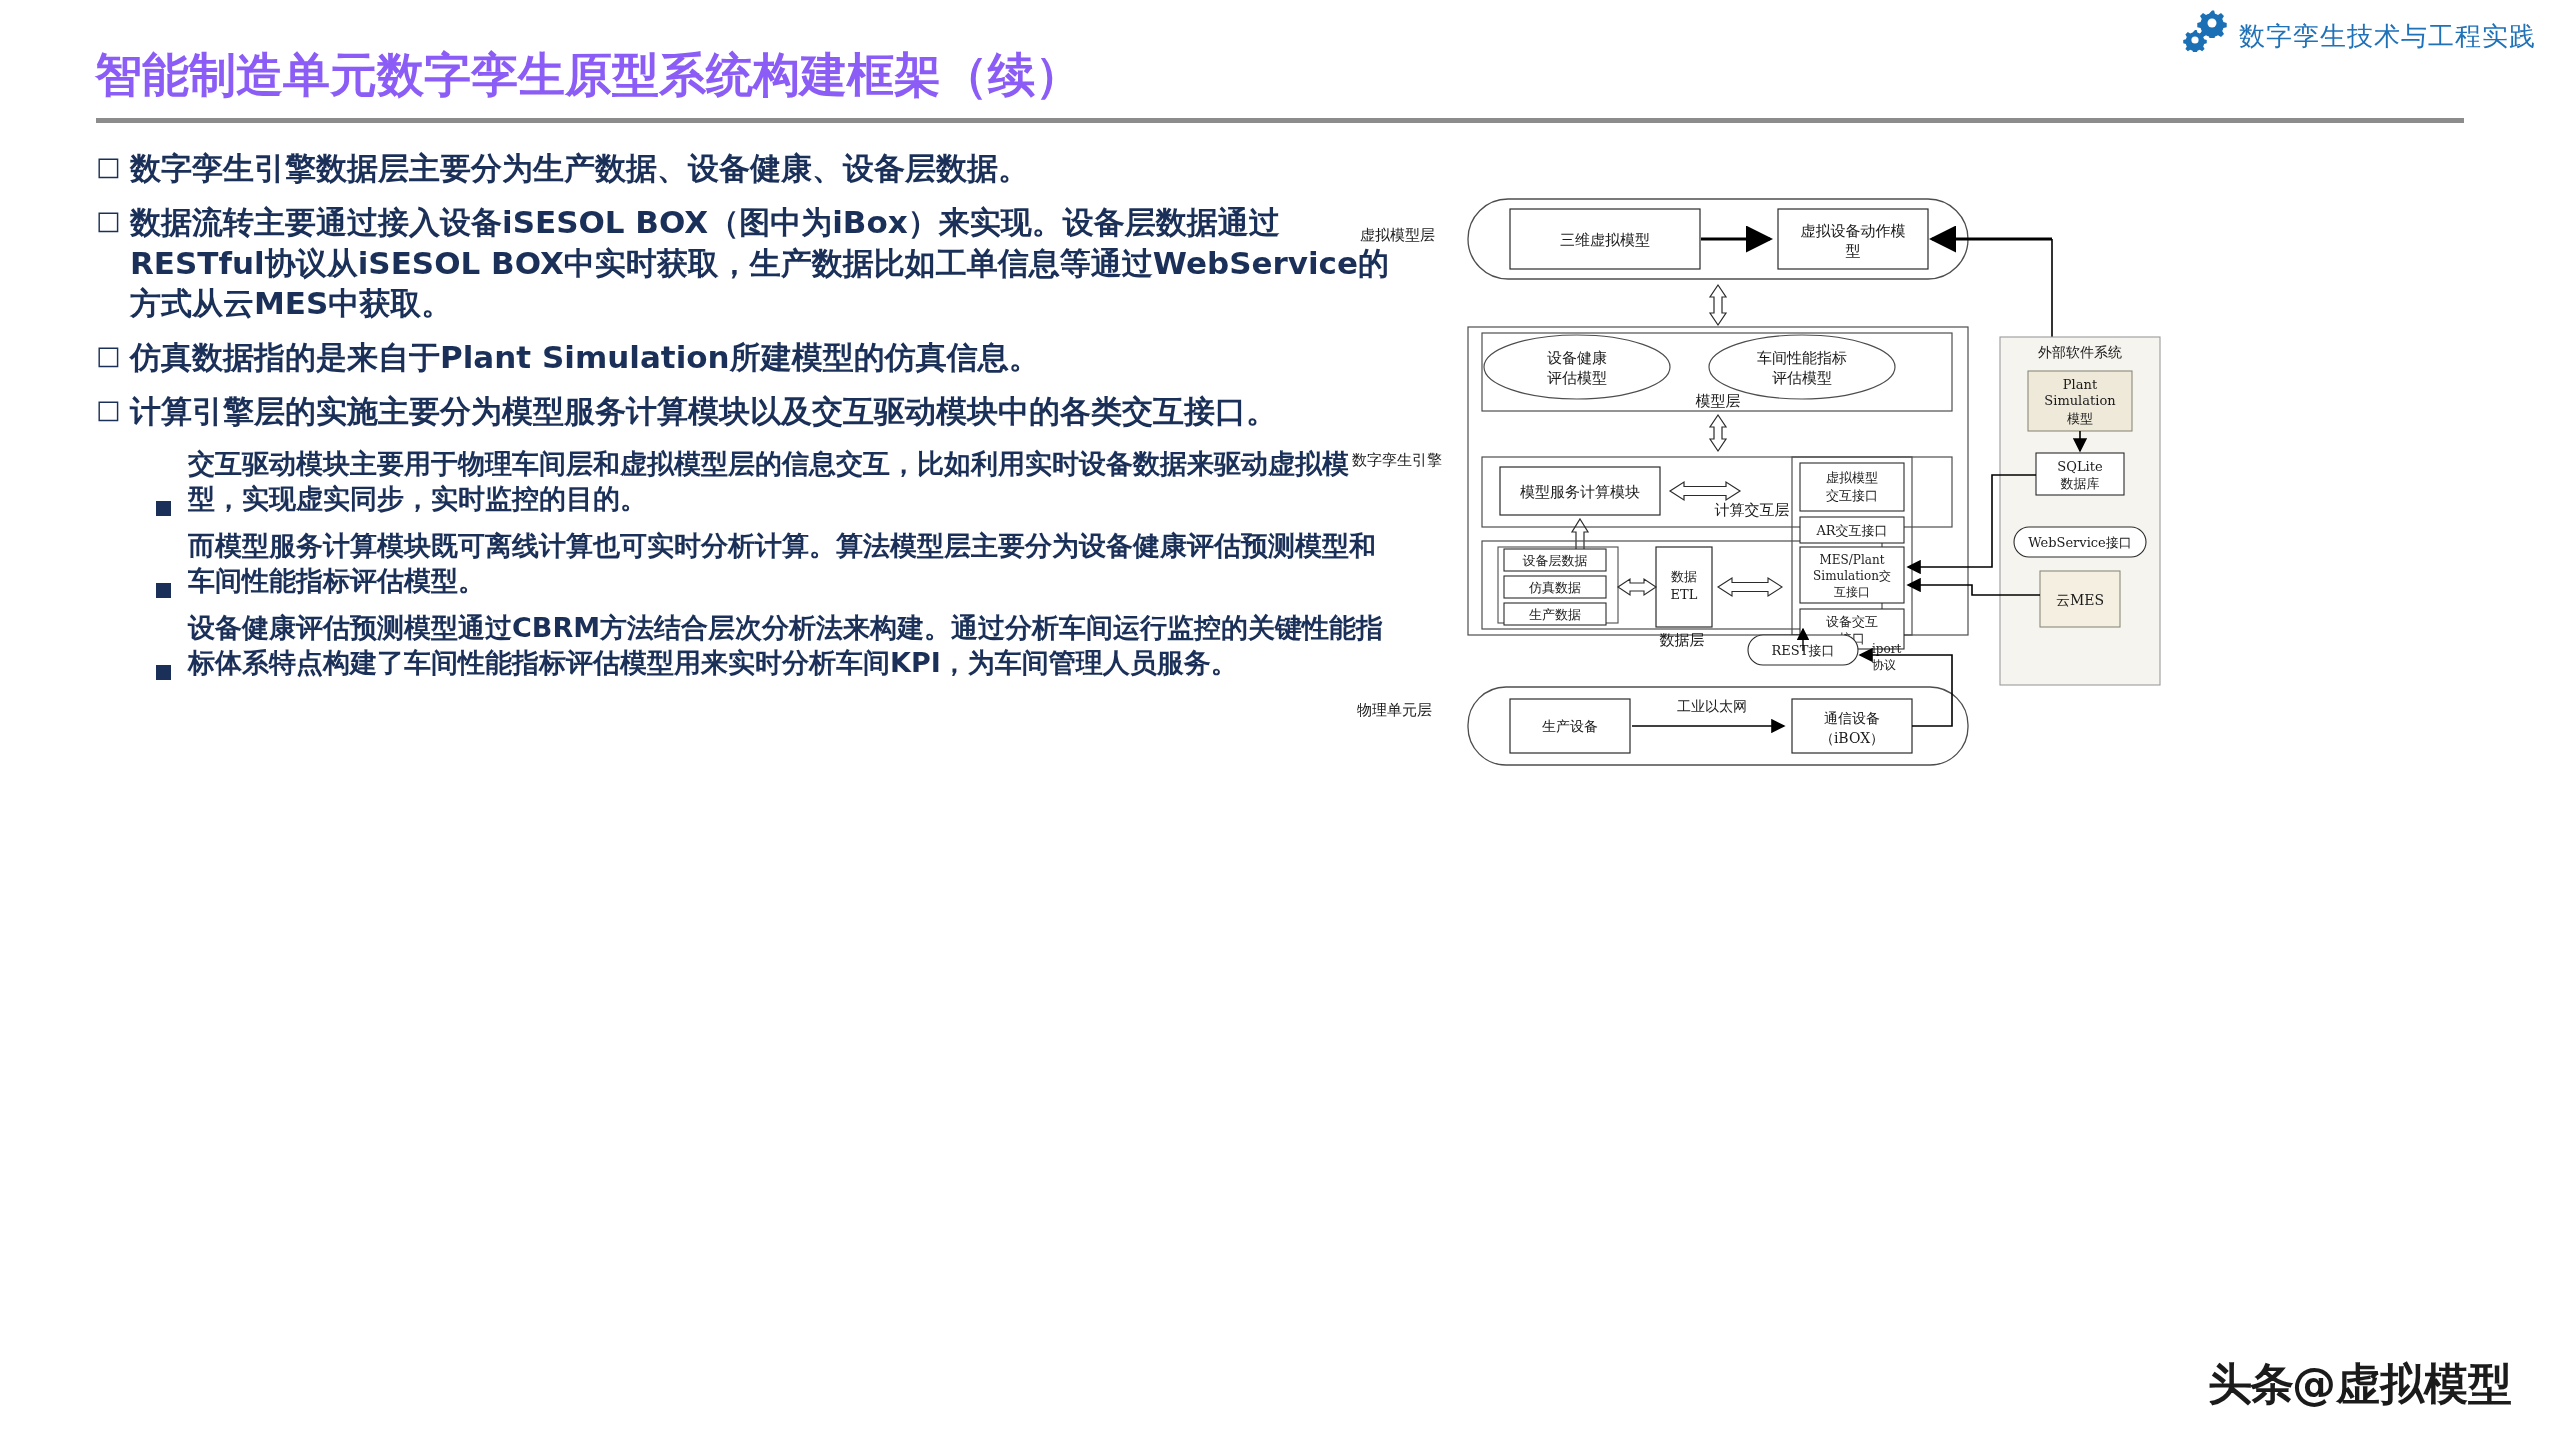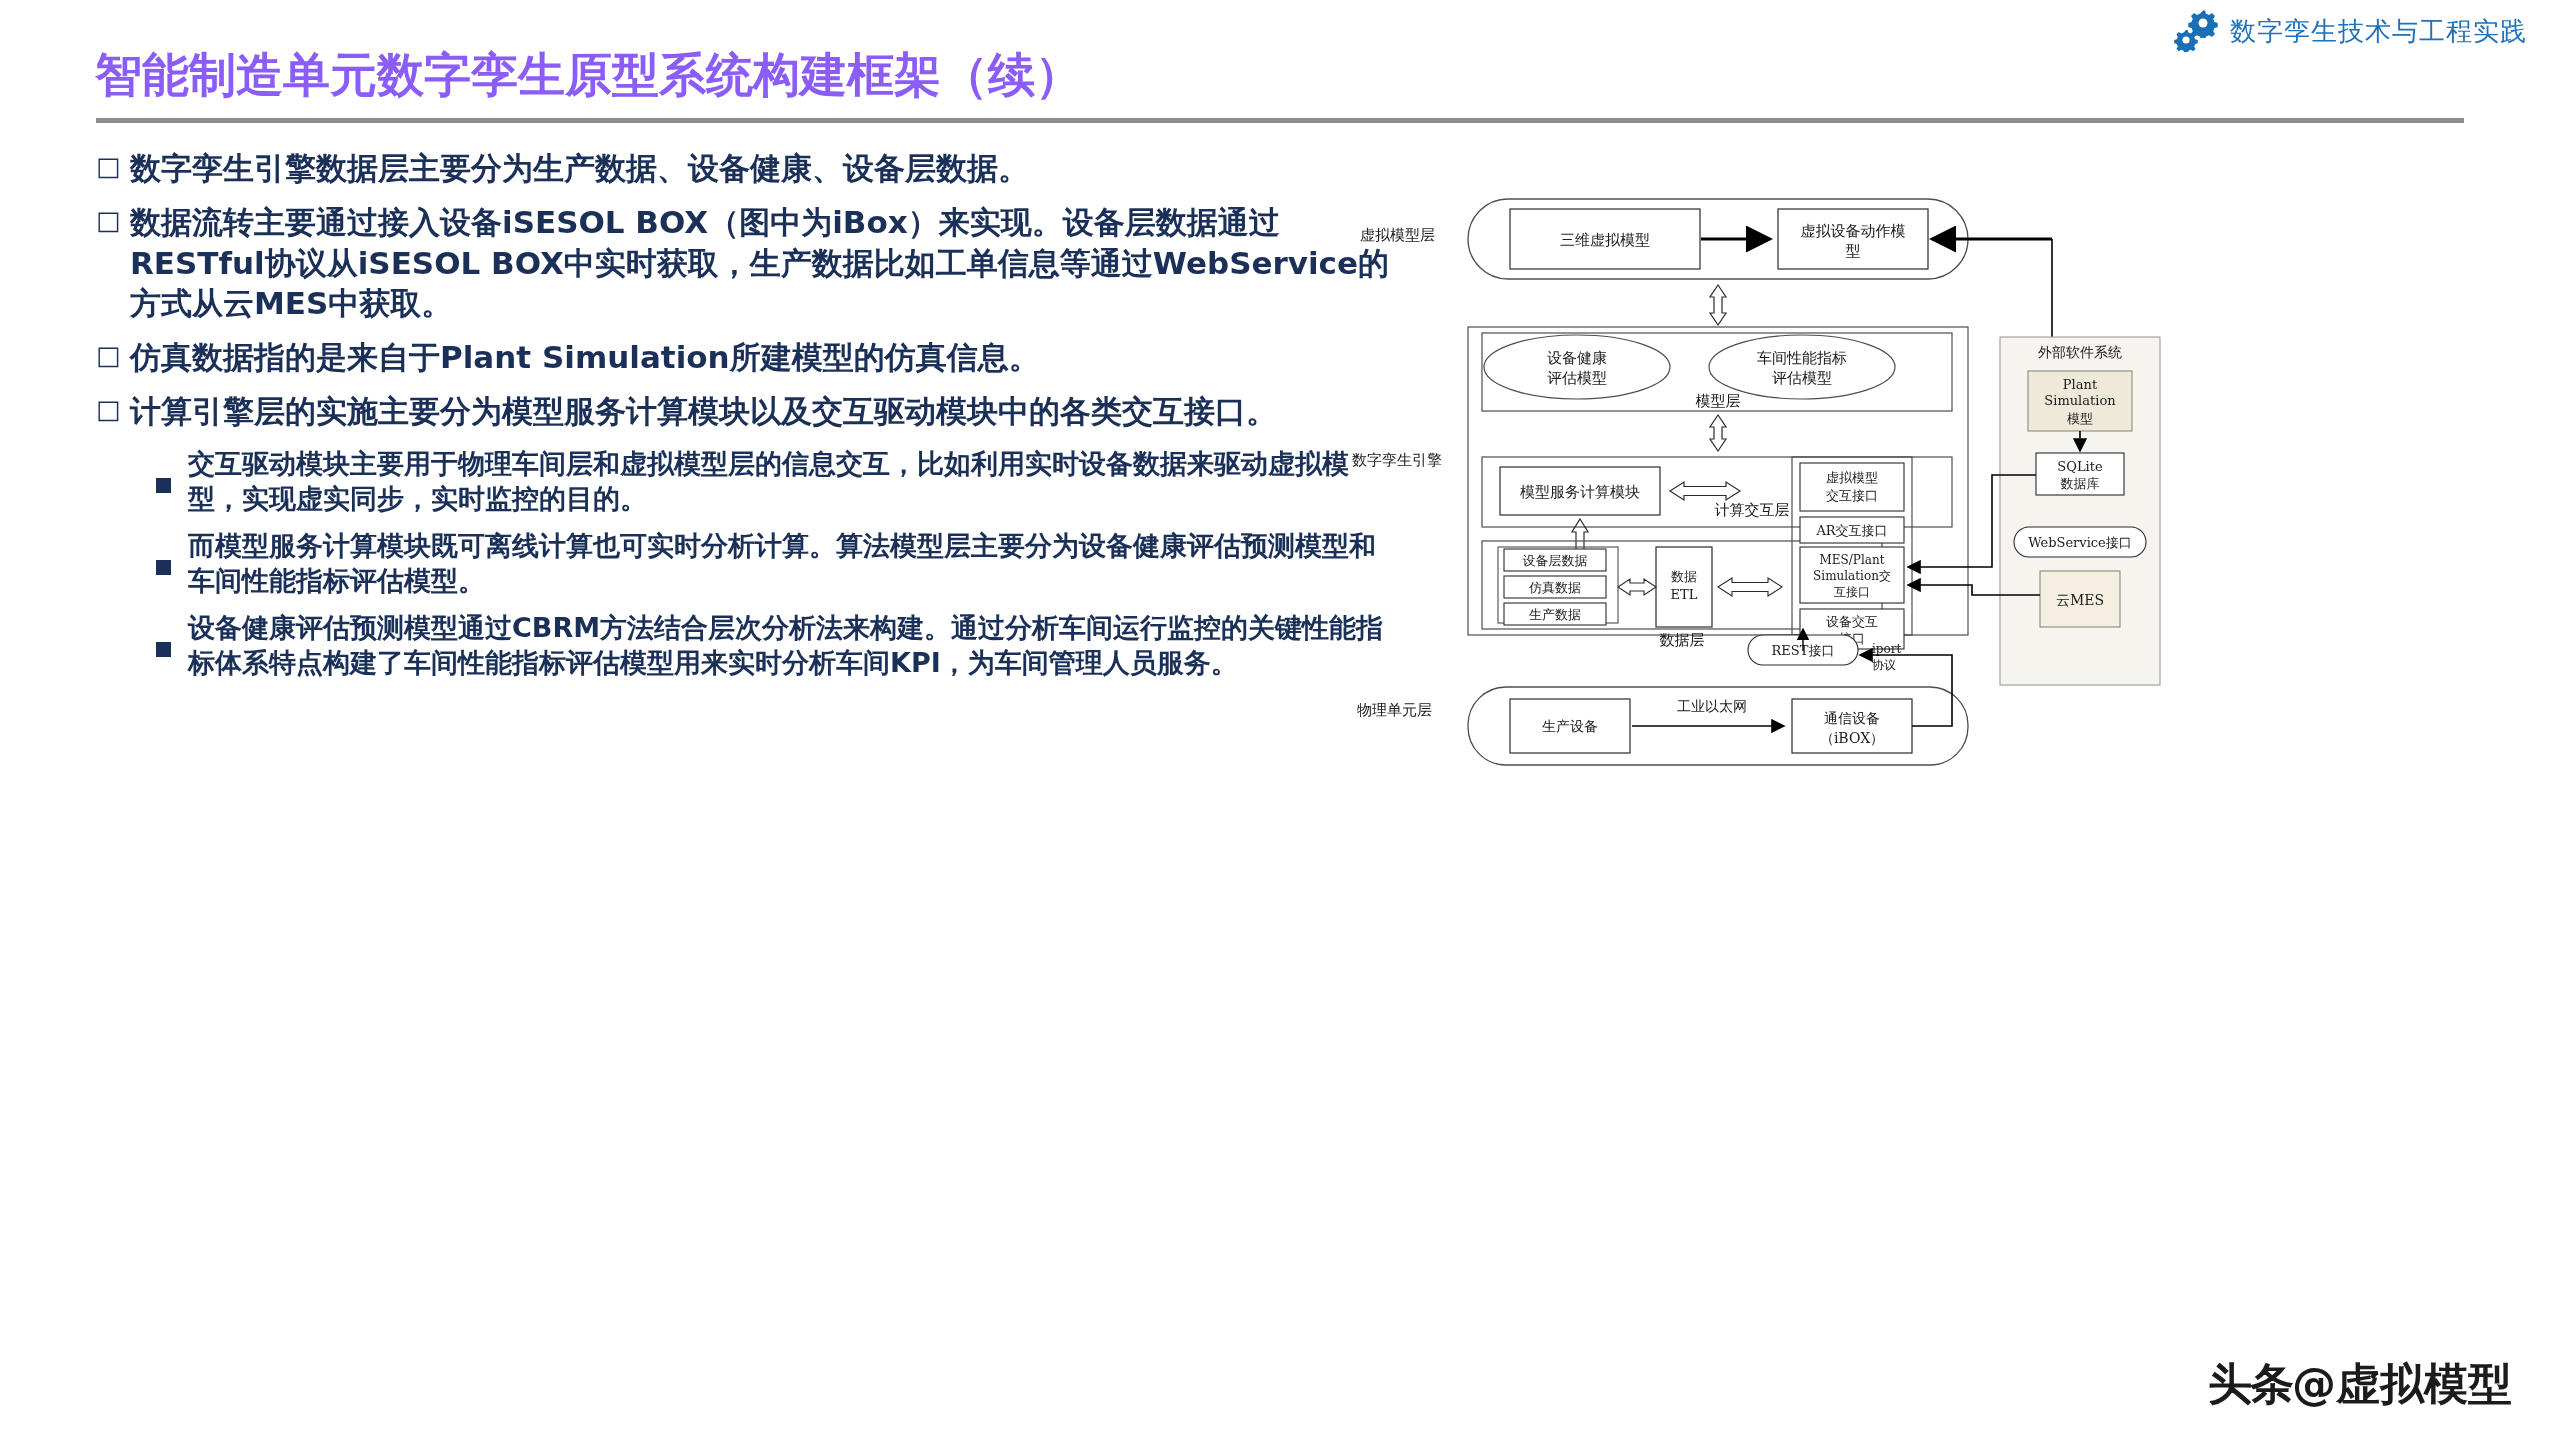--- a/index.html
+++ b/index.html
@@ -7,22 +7,22 @@
   body {
     width:2560px; height:1440px;
     background:#ffffff;
     font-family:"Liberation Sans","DejaVu Sans",sans-serif;
     overflow:hidden;
     position:relative;
   }
 
   
   #brand {
-    position:absolute; right:33px; top:8px;
-    display:flex; align-items:center; gap:10px;
+    position:absolute; right:24px; top:8px;
+    display:flex; align-items:flex-end; gap:10px;
   }
   #brand .gears { position:relative; width:46px; height:46px; }
   #brand .gear-a { position:absolute; left:14px; top:0px; }
   #brand .gear-b { position:absolute; left:0px; top:20px; }
   #brand .brand-text {
     color:#2072b8;
     font-family:"DejaVu Serif","Liberation Serif",serif;
     font-size:26px; letter-spacing:1px; white-space:nowrap;
   }
 
@@ -49,21 +49,21 @@
     font-family:"DejaVu Sans","Liberation Sans",sans-serif;
   }
   .b1 .mk {
     flex:0 0 auto; width:34px; font-size:26px; line-height:1.45;
     color:#1b3058;
   }
   .b1 .tx { flex:1 1 auto; }
 
   .b2wrap { margin-left:60px; }
   .b2 {
-    display:flex; align-items:center;
+    display:flex; align-items:flex-end;
     font-size:27px; font-weight:bold; line-height:1.30;
     margin-bottom:12px; color:#1b3058;
     font-family:"DejaVu Sans","Liberation Sans",sans-serif;
   }
   .b2 .mk {
     flex:0 0 auto; width:32px; padding-top:9px;
   }
   .b2 .mk i {
     display:block; width:15px; height:15px; background:#1b3058;
   }

